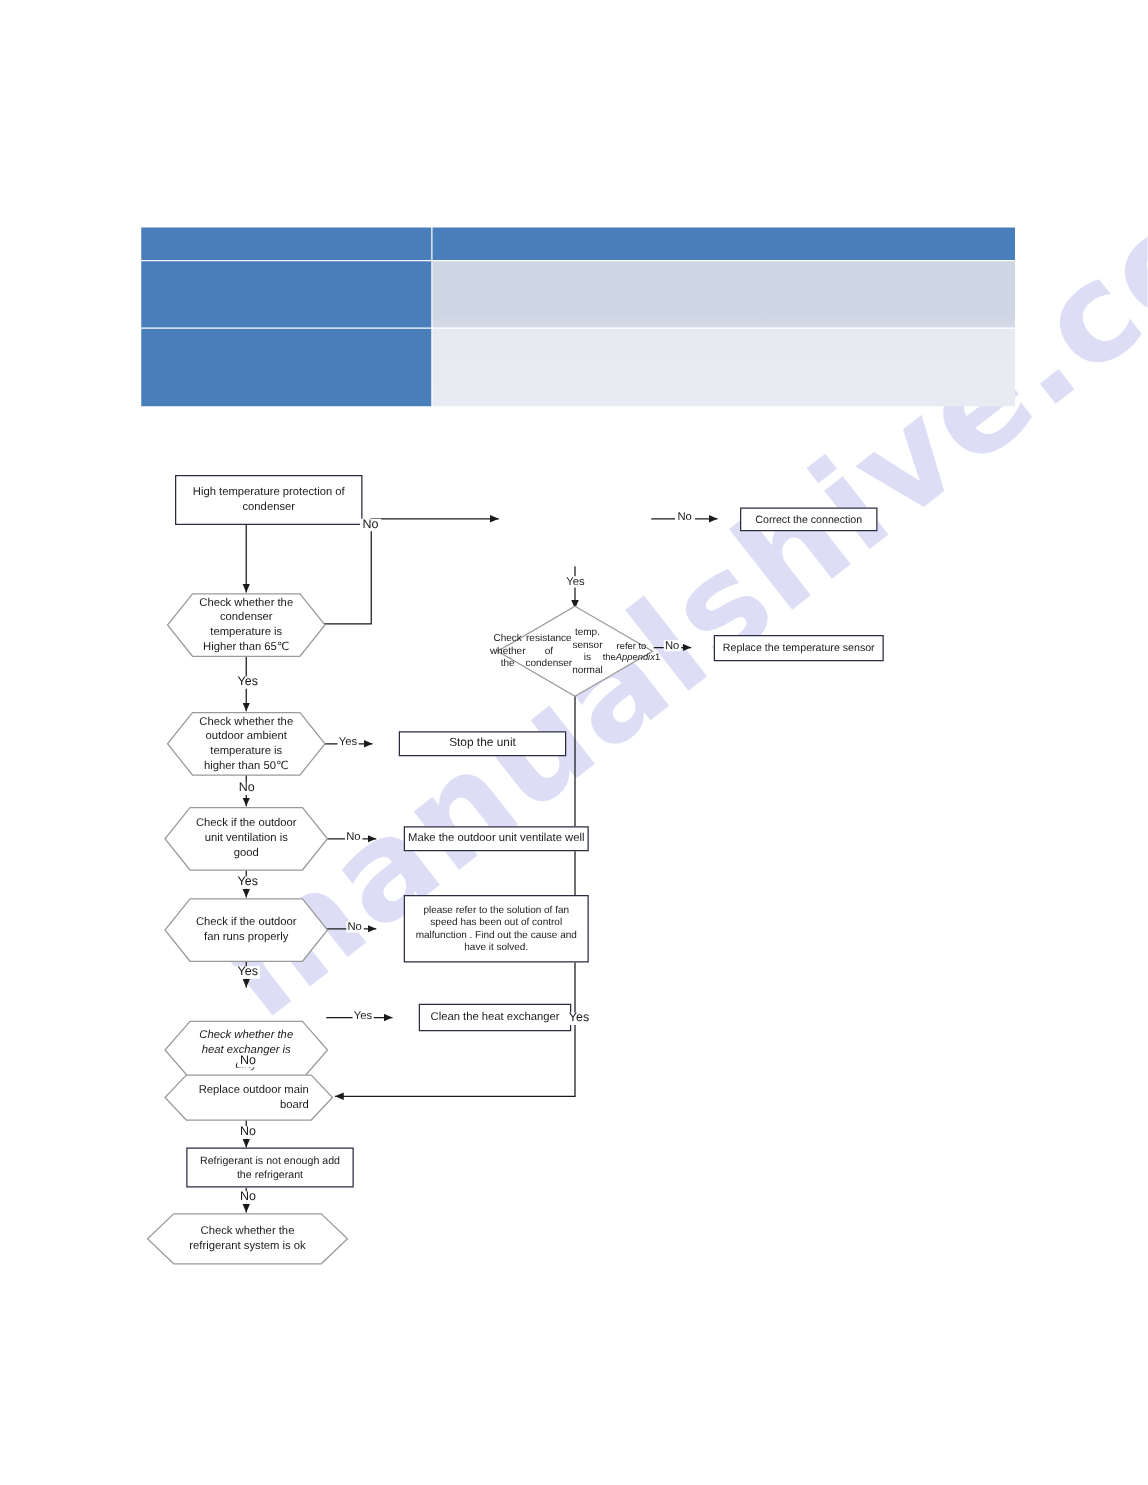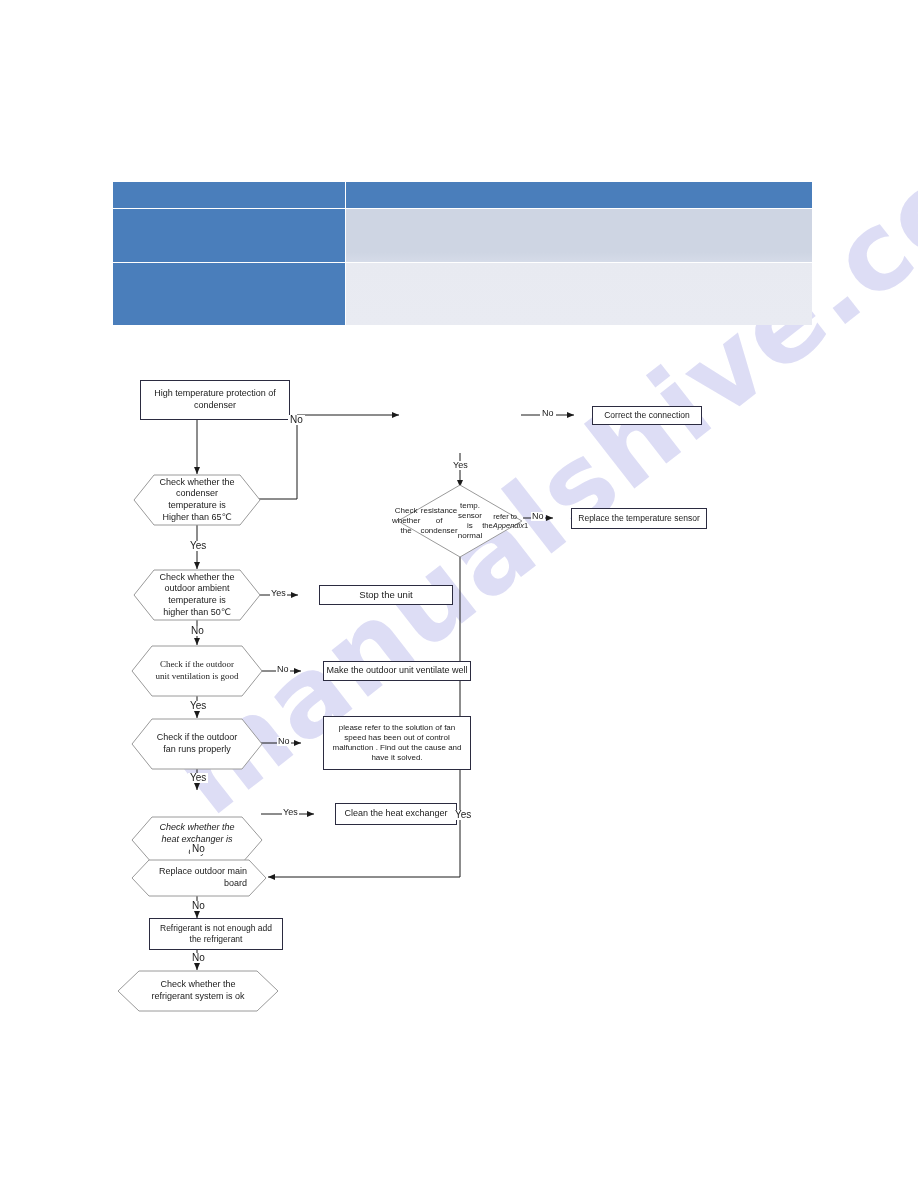--- a/index.html
+++ b/index.html
@@ -202,21 +202,21 @@
     <div class="node box" style="left:301px;top:585px;width:134px;height:20px;font-size:9.5px;">
       <span>Stop the unit</span>
     </div>
 
     <div class="hexwrap" style="left:131px;top:645px;width:132px;height:52px;">
       <div class="hex">
         <svg width="132" height="52" viewBox="0 0 132 52">
             <polygon points="21,1 111,1 131,26 111,51 21,51 1,26" fill="#ffffff" stroke="#9a9a9a" stroke-width="1"></polygon>
           </svg>
       </div>
-      <div class="hexlabel" style="padding:0 22px;font-family:Liberation Serif, serif;">Check if the outdoor unit ventilation is good</div>
+      <div class="hexlabel" style="padding:0 22px;">Check if the outdoor unit ventilation is good</div>
     </div>
 
     <div class="node box" style="left:305px;top:661px;width:148px;height:20px;font-size:9px;">
       <span>Make the outdoor unit ventilate well</span>
     </div>
 
     <div class="hexwrap" style="left:131px;top:718px;width:132px;height:52px;">
       <div class="hex">
         <svg width="132" height="52" viewBox="0 0 132 52">
             <polygon points="21,1 111,1 131,26 111,51 21,51 1,26" fill="#ffffff" stroke="#9a9a9a" stroke-width="1"></polygon>

